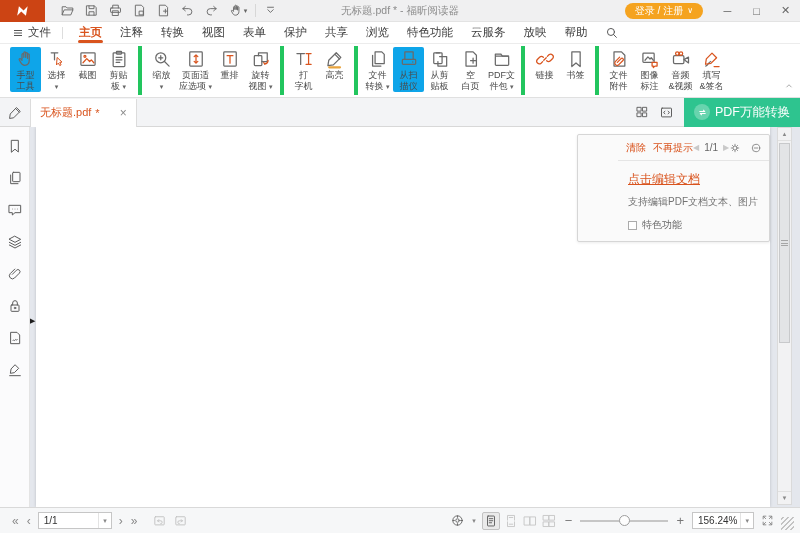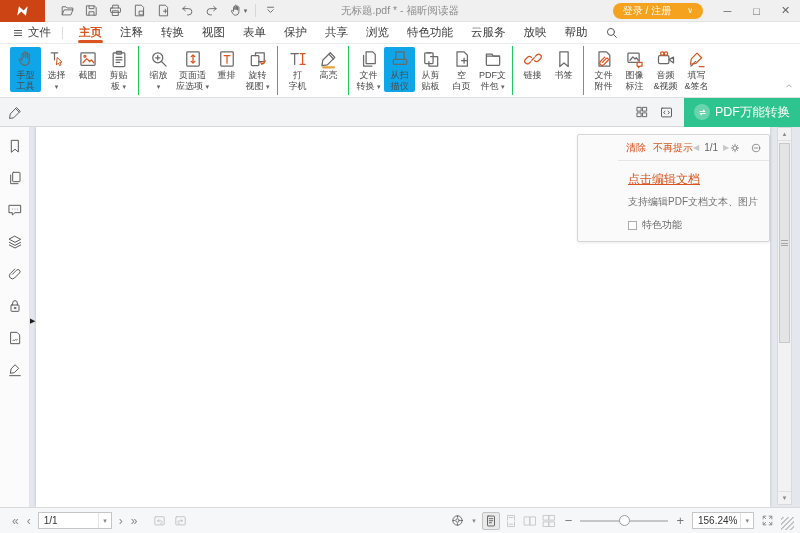--- a/index.html
+++ b/index.html
@@ -12,21 +12,21 @@
               display:flex; align-items:center; position:relative; flex:0 0 22px; }
   .logo { width:45px; height:22px; background:#cc4414; display:flex; align-items:center; justify-content:center; }
   .quickbar { display:flex; align-items:center; gap:4px; margin-left:12px; }
   .qbtn { background:none; border:none; width:20px; height:20px; display:flex; align-items:center;
           justify-content:center; cursor:default; }
   .qbtn.wide { width:26px; }
   .qdivider { width:1px; height:13px; background:#d7d7d7; margin:0 4px; }
   .win-title { position:absolute; left:50%; transform:translateX(-50%); font-size:10.5px; color:#8c8c8c; white-space:nowrap; }
   .tb-right { margin-left:auto; display:flex; align-items:center; height:100%; }
   .login-btn { background:#f5a31f; color:#fff; font-size:10px; height:16px; border:none; border-radius:9px;
-               padding:0 10px; display:flex; align-items:center; gap:16px; margin-right:10px;text-align:right; }
+               padding:0 10px; display:flex; align-items:center; gap:4px; margin-right:10px;text-align:right; }
   .login-caret { font-size:8px; }
   .winctl { width:29px; height:22px; border:none; background:none; color:#666; font-size:11px;
             display:flex; align-items:center; justify-content:center; }
 
   
   .menubar { height:22px; background:#fff; border-bottom:1px solid #ececec; display:flex; align-items:center;
              padding-left:8px; flex:0 0 22px; }
   .file-btn { display:flex; align-items:center; gap:4px; font-size:11.5px; color:#444; padding:0 4px; }
   .menu-divider { width:1px; height:12px; background:#ddd; margin:0 7px; }
   .menu-items { display:flex; align-items:stretch; height:100%; }
@@ -34,21 +34,21 @@
                position:relative; white-space:nowrap; }
   .menu-item.active { color:#d9541e; font-weight:bold; }
   .menu-item.active::after { content:""; position:absolute; left:8px; right:8px; bottom:0; height:3px;
                              background:#d9541e; border-radius:2px; }
   .menu-search { margin-left:4px; width:22px; height:100%; display:flex; align-items:center; justify-content:center; }
 
   
   .ribbon { height:54px; background:#fff; border-bottom:1px solid #e0e0e0; display:flex; align-items:stretch;
             padding:2px 14px 2px 6px; position:relative; flex:0 0 54px; }
   .ribbon-group { display:flex; align-items:flex-start; padding:1px 4px; }
-  .ribbon-group + .ribbon-group { border-left:1px solid #22c55e; }
+  .ribbon-group + .ribbon-group { border-left:4px solid #22c55e; }
   .rbtn { display:flex; flex-direction:column; align-items:center; min-width:31px; padding:2px 2px 1px;
           border-radius:2px; background:none; border:none; }
   .rbtn.active { background:#0ea5e9; }
   .rbtn .rlabel { font-size:9px; line-height:10.5px; color:#4a4a4a; text-align:center; margin-top:1px; white-space:nowrap; }
   .caret { font-size:7px; color:#666; line-height:8px; }
   .ribbon-collapse { position:absolute; right:6px; bottom:3px; color:#9a9a9a; }
 
   
   .tabbar { height:29px; background:#f3f4f6; border-bottom:1px solid #d8d8d8; display:flex; align-items:center; flex:0 0 29px; }
   .pencil-btn { width:30px; height:100%; background:none; border:none; display:flex; align-items:center; justify-content:center; }
@@ -420,20 +420,25 @@
     </button>
   </div>
 
   <div class="tabbar">
     <button class="pencil-btn" id="pencil-btn">
         <svg class="ic" width="15" height="15" viewBox="0 0 24 24" fill="none" stroke="#555" stroke-width="1.5" stroke-linecap="round" stroke-linejoin="round">
           <path d="M14 4.5l5.5 5.5L9 20.5l-6.5 1 1-6.5z"></path>
           <path d="M12.5 6L18 11.5"></path>
         </svg>
       </button>
+    <div class="doc-tab">
+      <span class="tab-label">无标题.pdf</span>
+      <span class="tab-star">*</span>
+      <button class="tab-close">×</button>
+    </div>
     <div class="tabbar-right">
       <button class="tab-icon-btn" id="grid-btn">
           <svg class="ic" width="14" height="14" viewBox="0 0 24 24" fill="none" stroke="#555" stroke-width="1.5" stroke-linecap="round" stroke-linejoin="round">
             <rect x="4" y="4" width="6.5" height="6.5"></rect>
             <rect x="13.5" y="4" width="6.5" height="6.5"></rect>
             <rect x="4" y="13.5" width="6.5" height="6.5"></rect>
             <rect x="13.5" y="13.5" width="6.5" height="6.5"></rect>
           </svg>
         </button>
       <button class="tab-icon-btn" id="switch-btn">

